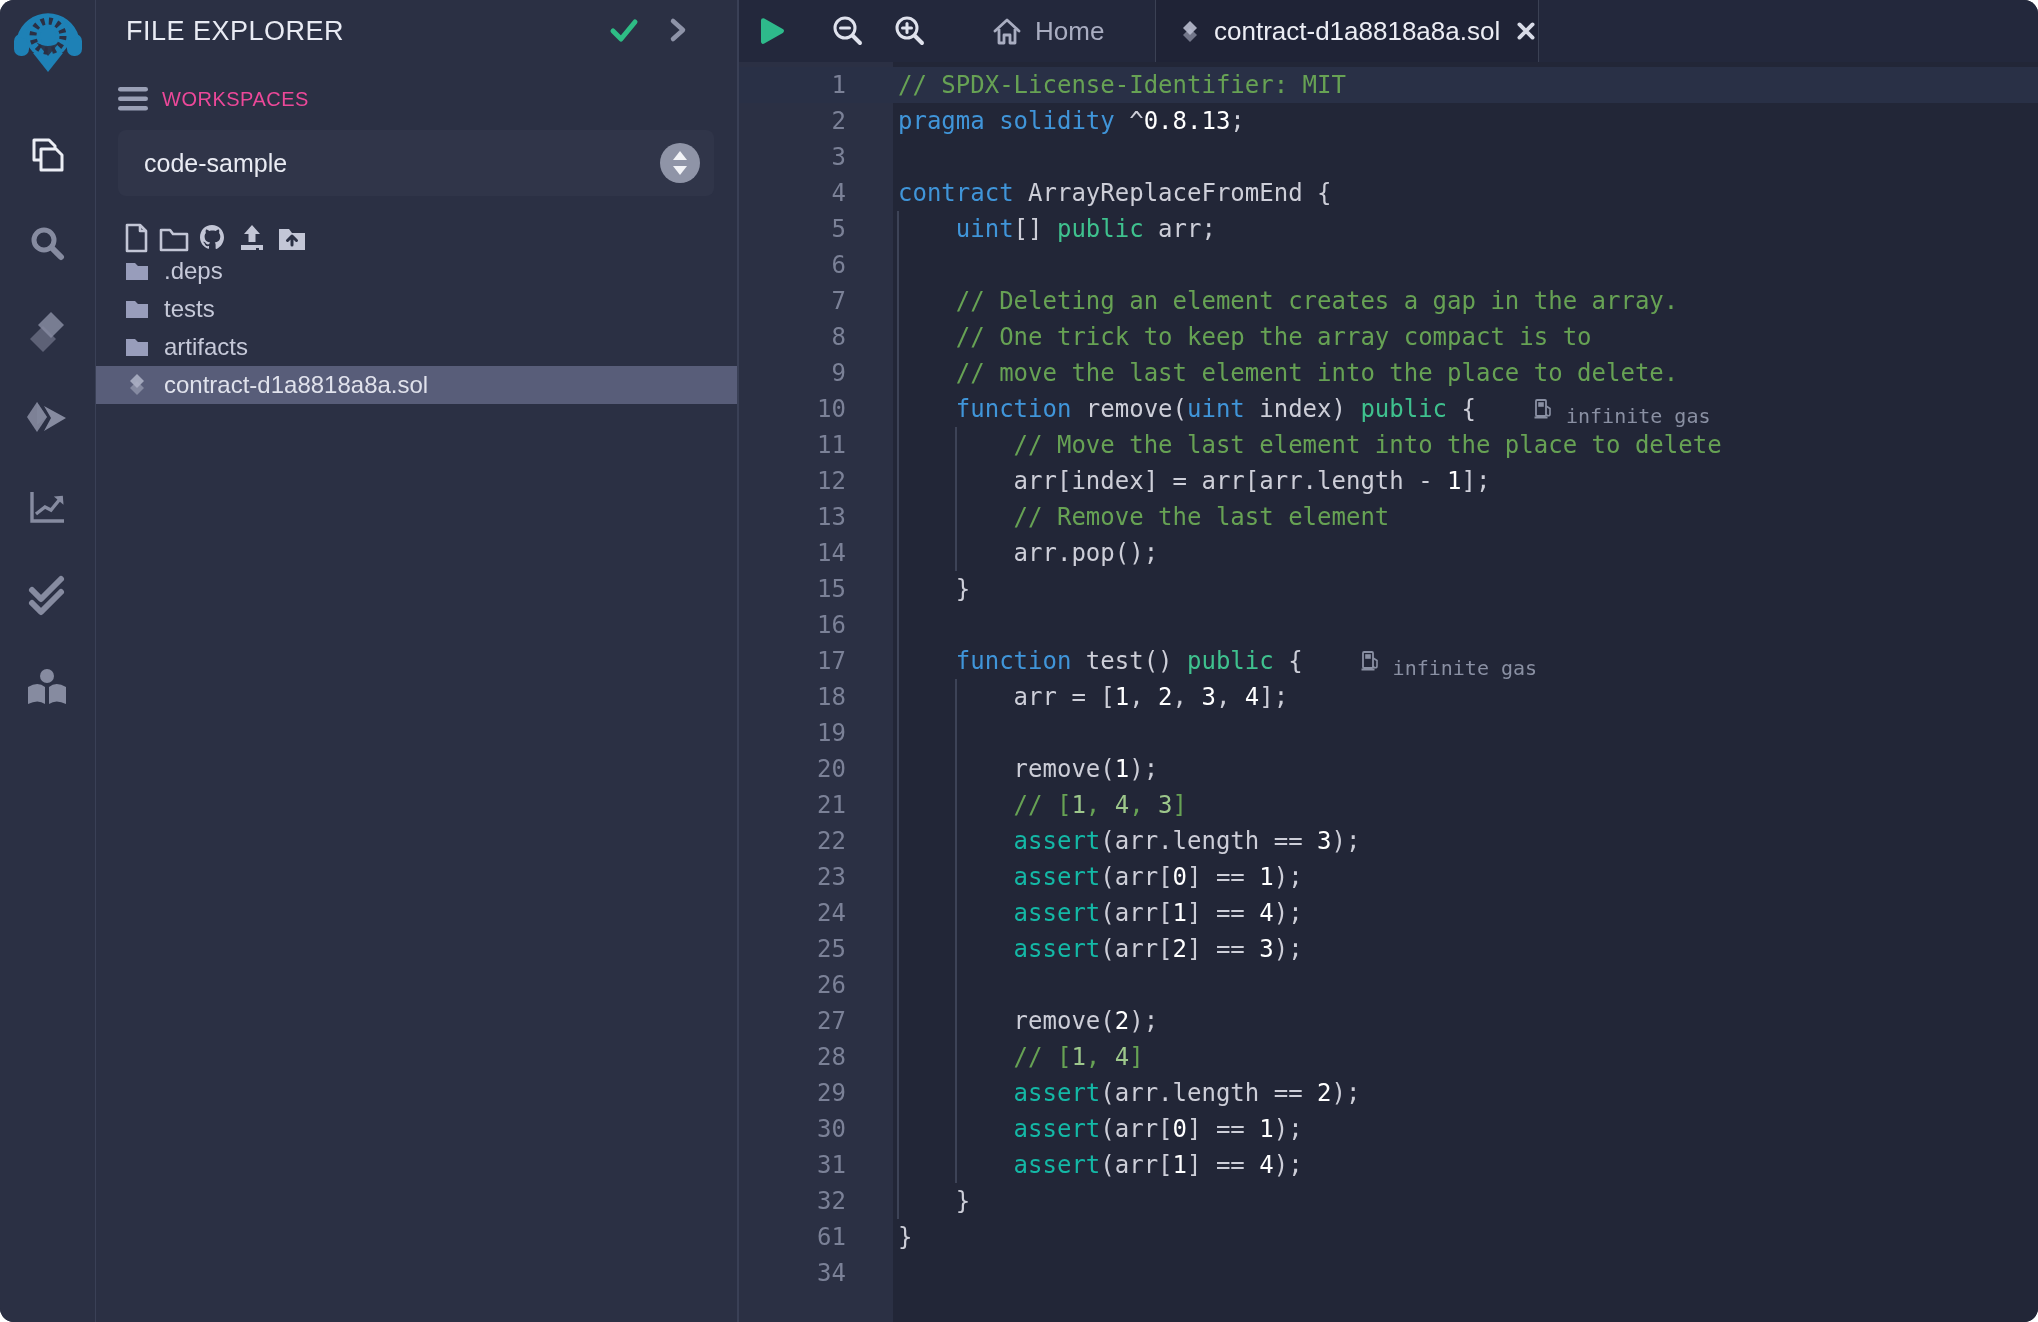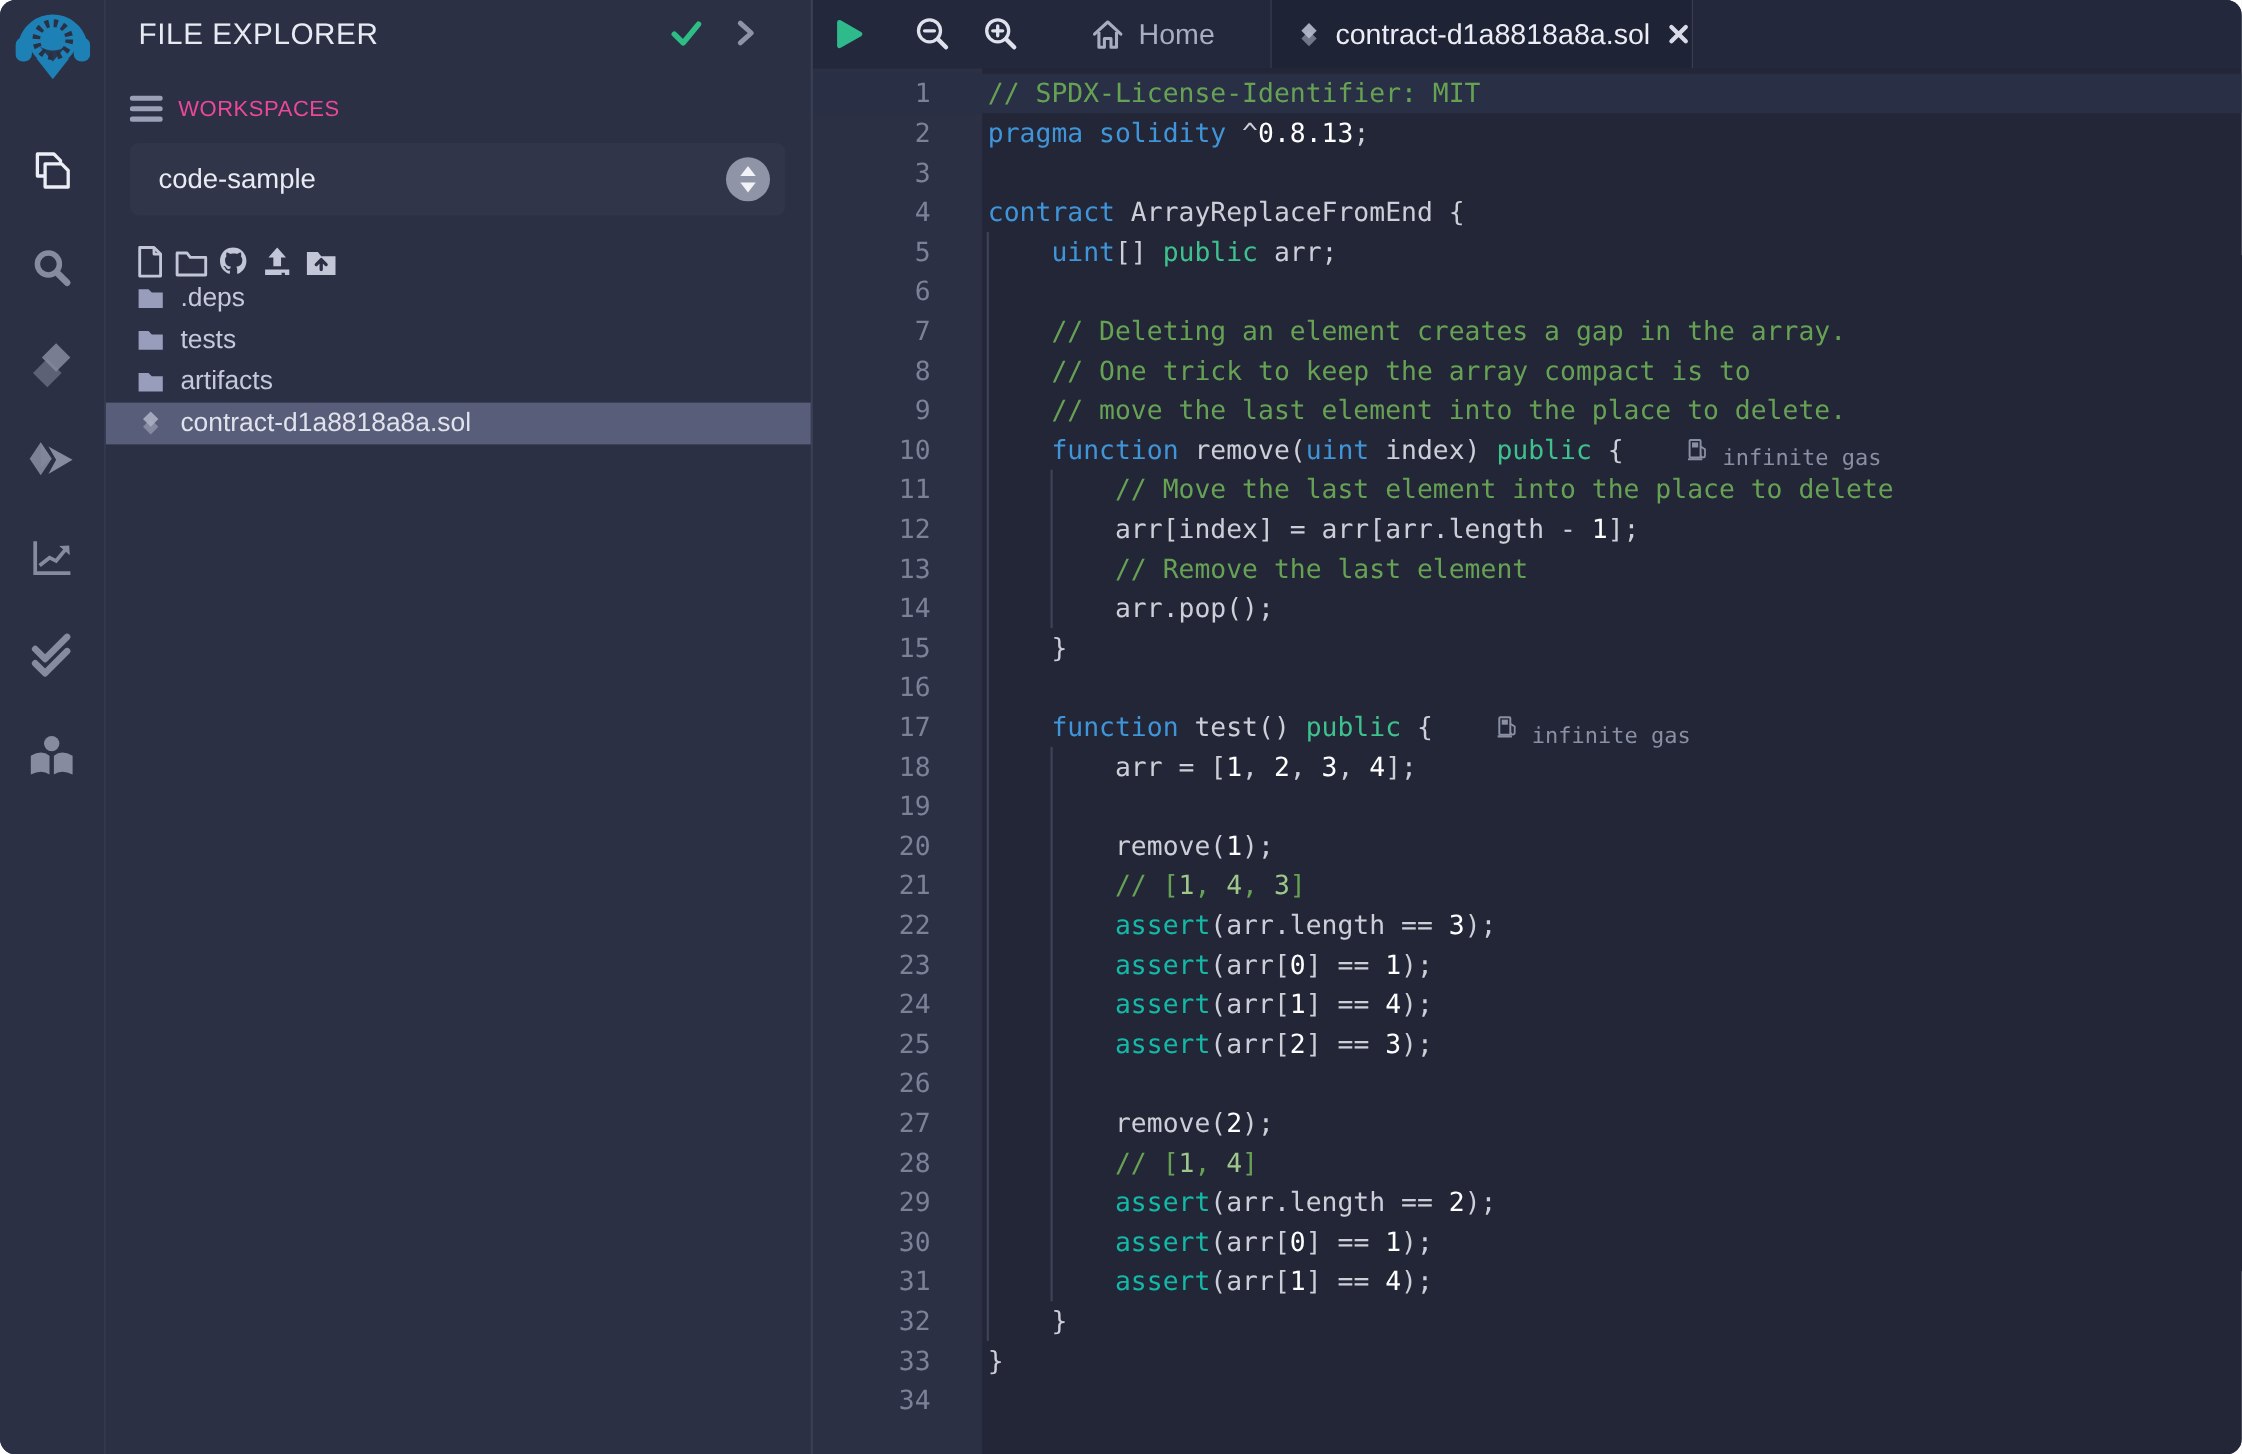--- a/index.html
+++ b/index.html
@@ -404,21 +404,21 @@
           </div>
           <div class="line">
             <span class="ln">31</span>
             <span class="lt"><span class="tk-d">        </span><span class="tk-a">assert</span><span class="tk-d">(arr[</span><span class="tk-n">1</span><span class="tk-d">] == </span><span class="tk-n">4</span><span class="tk-d">);</span></span>
           </div>
           <div class="line">
             <span class="ln">32</span>
             <span class="lt"><span class="tk-d">    }</span></span>
           </div>
           <div class="line">
-            <span class="ln">33</span>
+            <span class="ln">61</span>
             <span class="lt"><span class="tk-d">}</span></span>
           </div>
           <div class="line">
             <span class="ln">34</span>
             <span class="lt"></span>
           </div>
         </div>
     </div>
   </div>
 </div>

